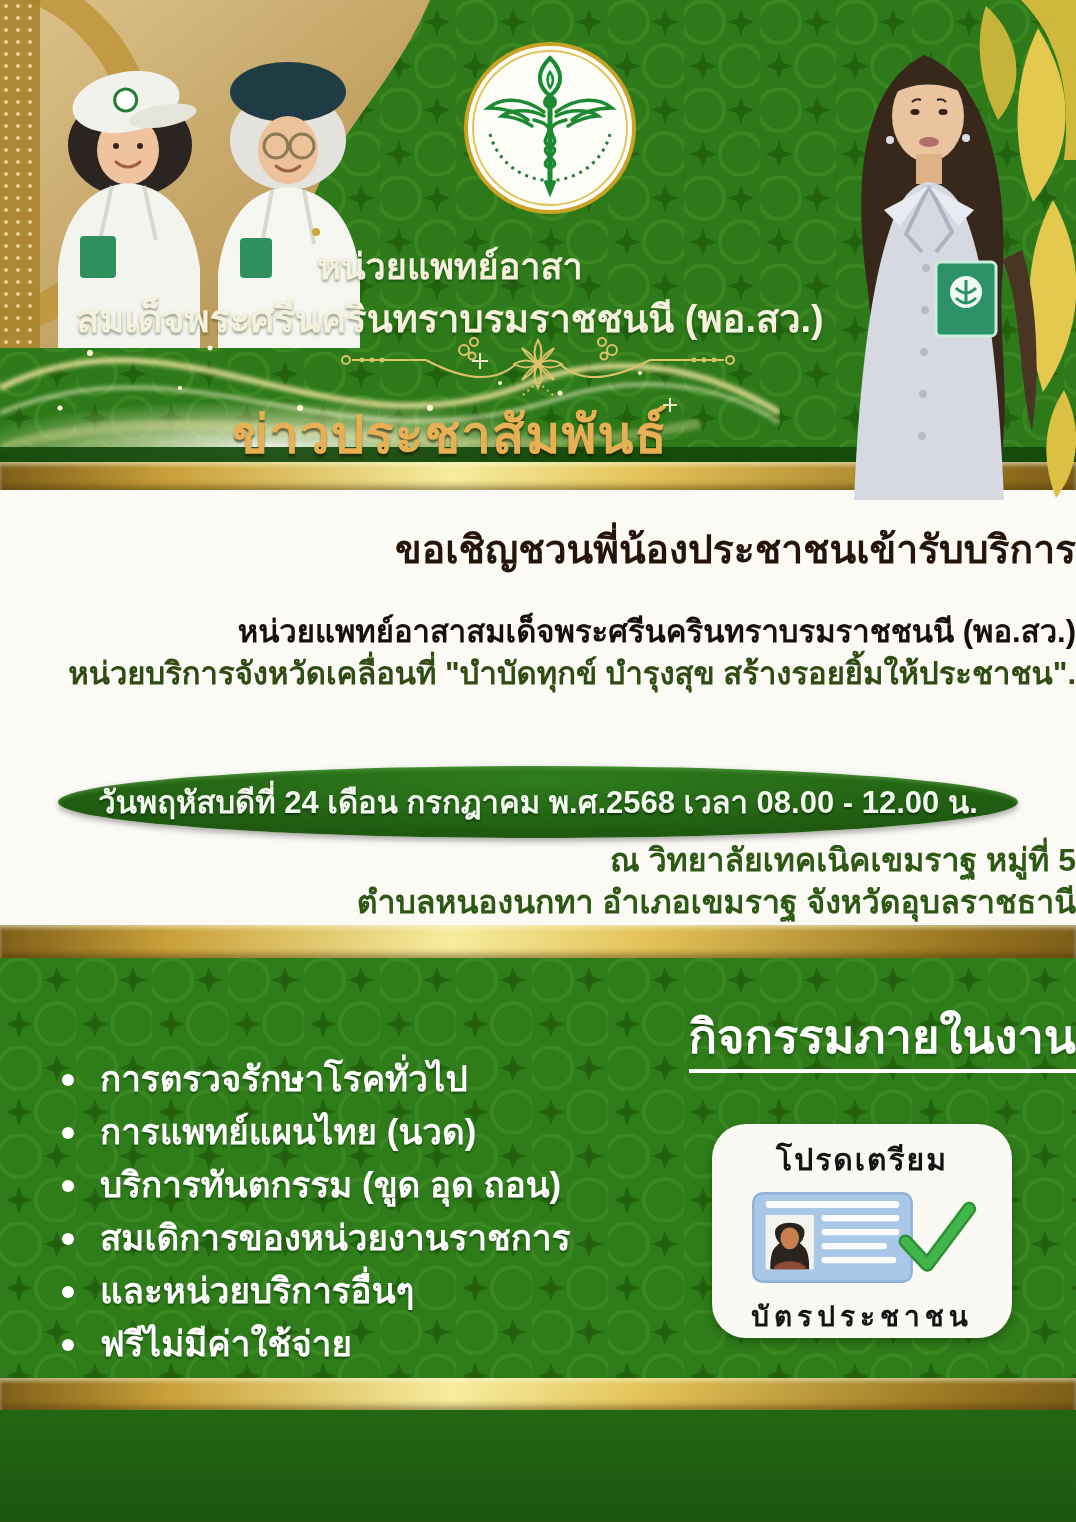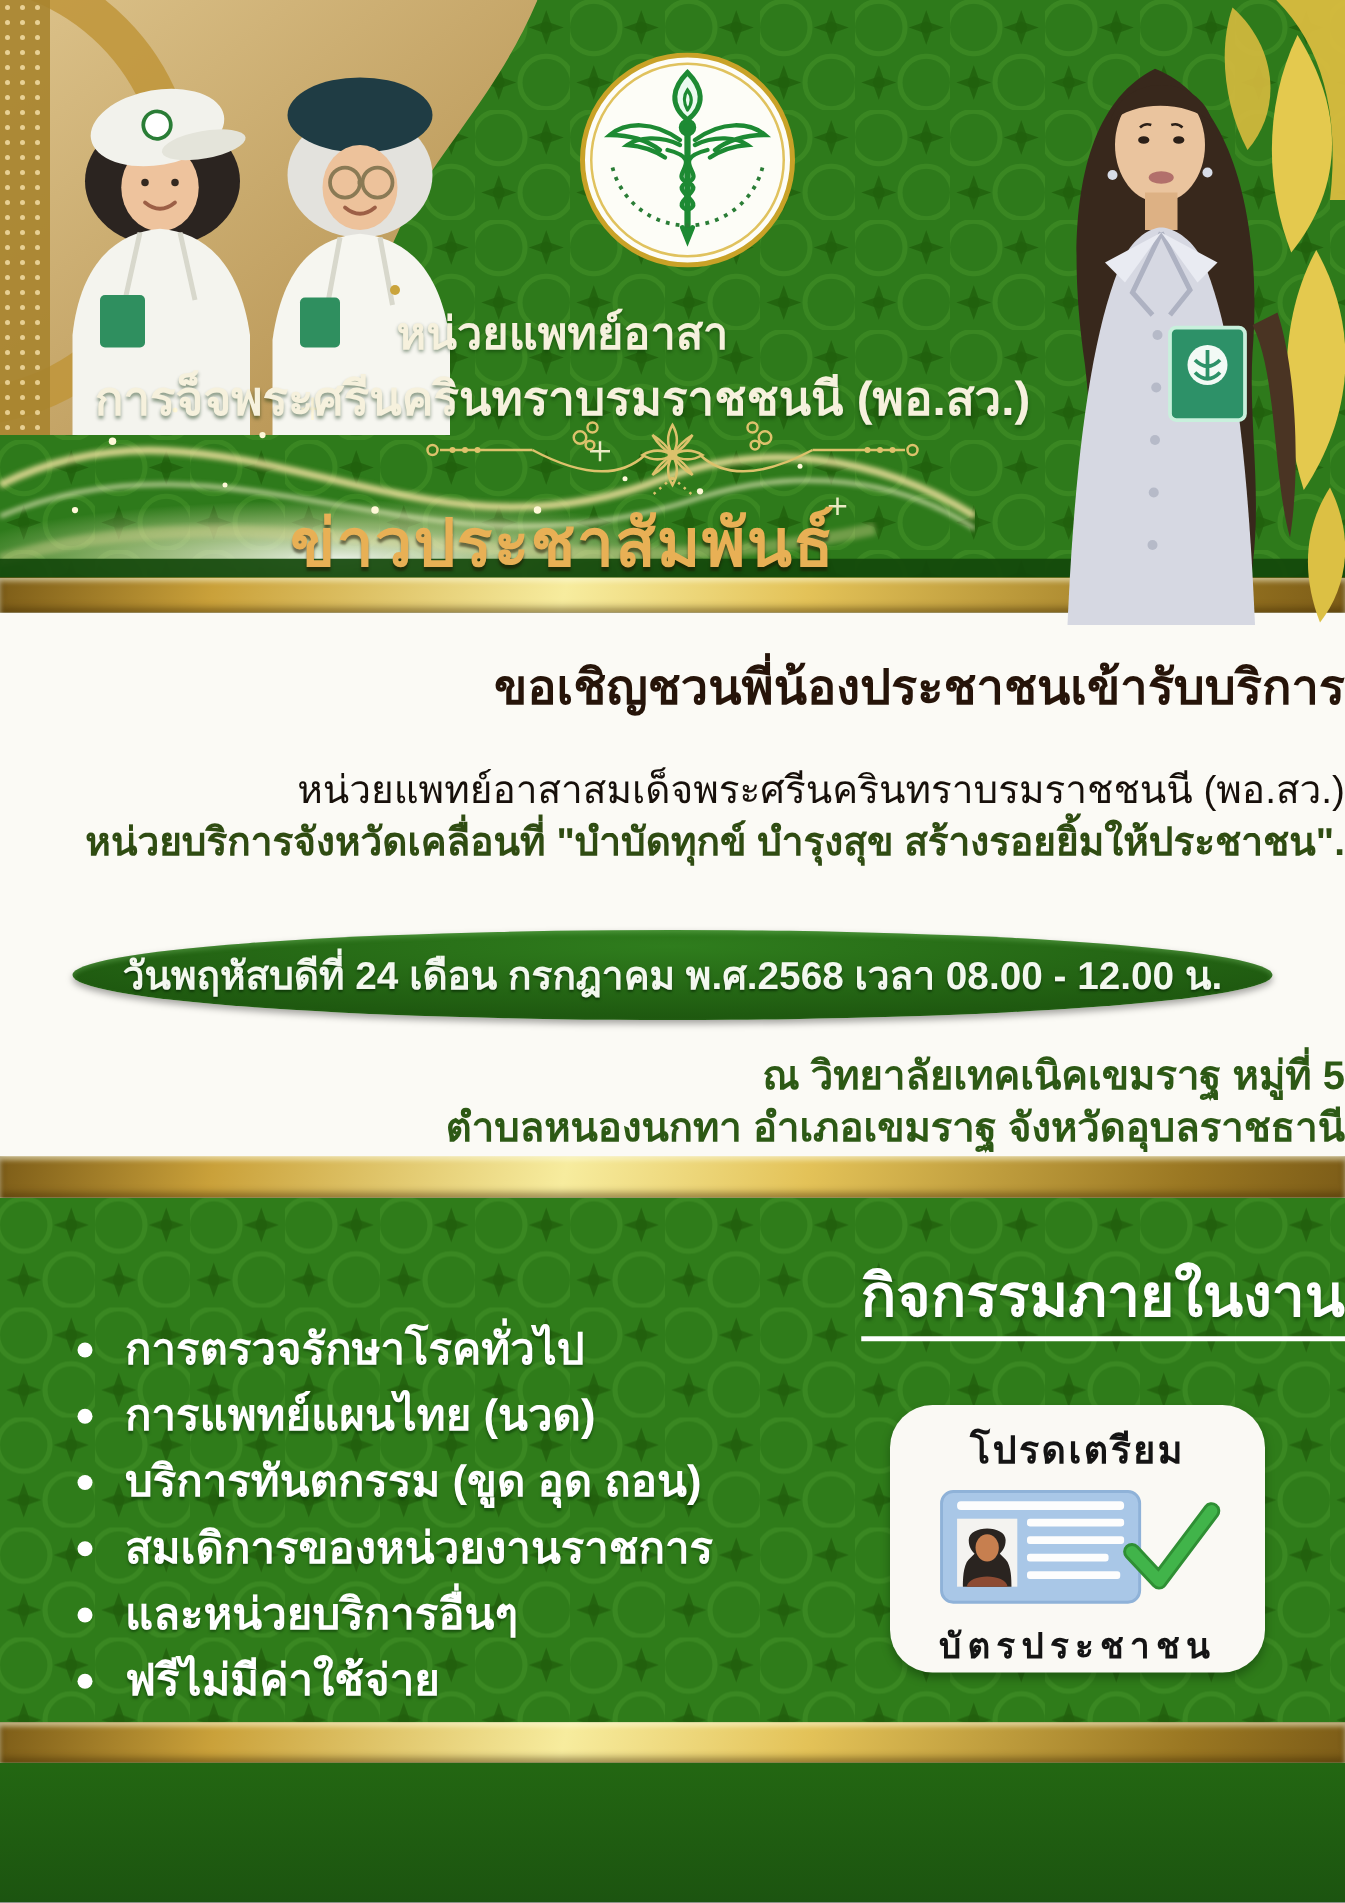--- a/index.html
+++ b/index.html
@@ -32,23 +32,23 @@
   .org-line1{ top:238px; font-size:36px; }
   .org-line2{ top:288px; font-size:38px; }
   .ornament{ left:326px; top:334px; width:424px; height:62px; z-index:7; }
   .banner{ top:392px; font-size:53px; font-weight:800; color:#e8b055;
     text-shadow:0 3px 2px rgba(30,20,0,.55); letter-spacing:1px; }
 
   
   .white-sec{ left:0; top:490px; width:1076px; height:435px; background:#fbfaf5; z-index:1; }
   .c-text{ left:0; width:1076px; text-align:right; z-index:2; }
   .invite-heading{ top:518px; font-size:39px; font-weight:800; color:#261409; }
-  .invite-line1{ top:606px; font-size:31px; font-weight:400; color:#17100a; }
+  .invite-line1{ top:606px; font-size:31px; font-weight:700; color:#17100a; }
   .invite-line2{ top:648px; font-size:31px; font-weight:800; color:#2f4c12; }
-  .date-pill{ left:58px; top:744px; width:960px; height:72px; z-index:2;
+  .date-pill{ left:58px; top:766px; width:960px; height:72px; z-index:2;
     border-radius:50%;
     background:radial-gradient(ellipse 130% 170% at 50% 18%, #2f7d1d 0%, #1f5a10 45%, #0e3605 100%);
     box-shadow:0 3px 6px rgba(0,0,0,.35), inset 0 2px 4px rgba(180,255,160,.25);
     display:flex; align-items:center; justify-content:center;
   }
   .date-pill span{ color:#f3f8ef; font-size:31px; font-weight:600; text-shadow:0 2px 2px rgba(0,30,0,.6); }
   .loc-line1{ top:834px; font-size:32px; font-weight:800; color:#2d5915; }
   .loc-line2{ top:876px; font-size:32px; font-weight:800; color:#2d5915; }
 
   
@@ -232,21 +232,21 @@
       <path d="M86,56 V140" stroke-width="5"></path>
       <circle cx="86" cy="60" r="5" fill="#1d8a33"></circle>
       <path d="M70,78 C102,86 70,98 86,104 C102,110 70,120 86,126" stroke-width="3.5"></path>
       <path d="M102,78 C70,86 102,98 86,104 C70,110 102,120 86,126" stroke-width="3.5"></path>
       <path d="M82,140 L86,150 L90,140" fill="#1d8a33"></path>
     </g>
     <path d="M26,92 A62,62 0 0,0 146,92" fill="none" stroke="#2a7d36" stroke-width="3" stroke-dasharray="3,5"></path>
   </svg>
 
   <div class="abs hdr-text org-line1">หน่วยแพทย์อาสา</div>
-  <div class="abs hdr-text org-line2">การจ็จพระศรีนครินทราบรมราชชนนี (พอ.สว.)</div>
+  <div class="abs hdr-text org-line2">สมเด็จพระศรีนครินทราบรมราชชนนี (พอ.สว.)</div>
 
   <svg class="abs ornament" viewBox="0 0 424 62" width="424" height="62">
     <g stroke="#ddc26c" fill="none" stroke-width="2">
       <path d="M26,26 H100"></path>
         <circle cx="20" cy="26" r="4"></circle>
       <path d="M324,26 H398"></path>
         <circle cx="404" cy="26" r="4"></circle>
       <path d="M100,26 Q160,58 190,30"></path>
       <path d="M234,30 Q264,58 324,26"></path>
       <path d="M212,48 L196,62 M212,48 L228,62" stroke-dasharray="2,4"></path>

